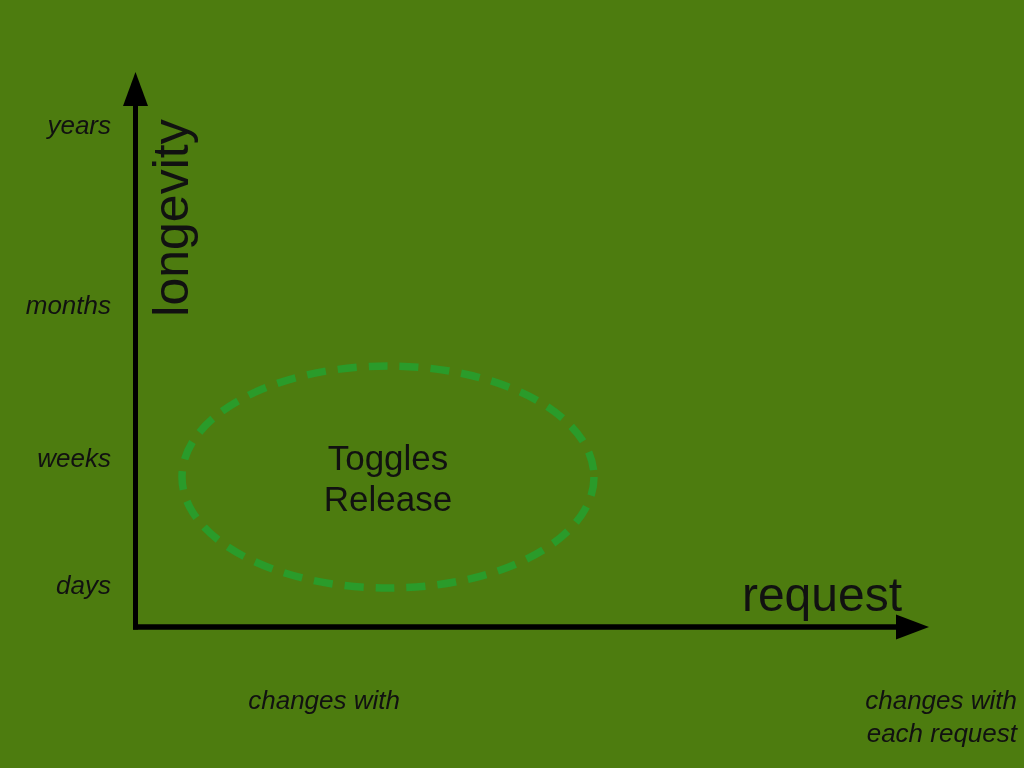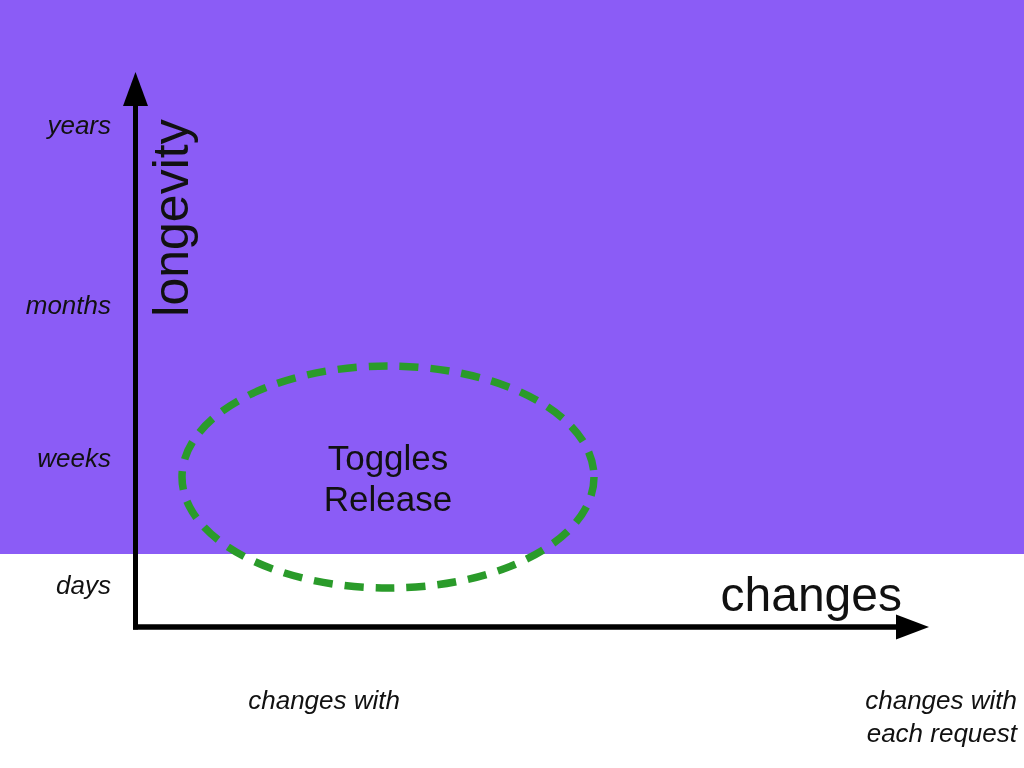--- a/index.html
+++ b/index.html
@@ -5,22 +5,22 @@
   * { margin: 0; padding: 0; box-sizing: border-box; }
   html, body { width: 1024px; height: 768px; overflow: hidden; }
   body {
     background: #ffffff;
     font-family: "Liberation Sans", sans-serif;
     color: #111111;
   }
   .slide {
     position: relative;
     width: 1024px;
-    height: 554px;
-    background: #8b5cf6;
+    height: 768px;
+    background: #4d7c0f;
   }
   .axes-svg {
     position: absolute;
     left: 0; top: 0;
     width: 1024px; height: 768px;
   }
   .y-tick {
     position: absolute;
     right: 913px;
     width: 200px;
@@ -97,21 +97,21 @@
 
     <ellipse cx="388" cy="477" rx="206" ry="111" fill="none" stroke-width="7.5" stroke-dasharray="19 12" stroke="#2a9b2a"></ellipse>
   </svg>
 
   <div class="y-tick tick-years">years</div>
   <div class="y-tick tick-months">months</div>
   <div class="y-tick tick-weeks">weeks</div>
   <div class="y-tick tick-days">days</div>
 
   <div class="y-axis-label">longevity</div>
-  <div class="x-axis-label">changes</div>
+  <div class="x-axis-label">request</div>
 
   <div class="annotation-label">
     <span>Toggles</span>
     <span>Release</span>
   </div>
 
   <div class="x-tick xtick-1">
     <span>changes with</span>
   </div>
   <div class="x-tick xtick-3">

